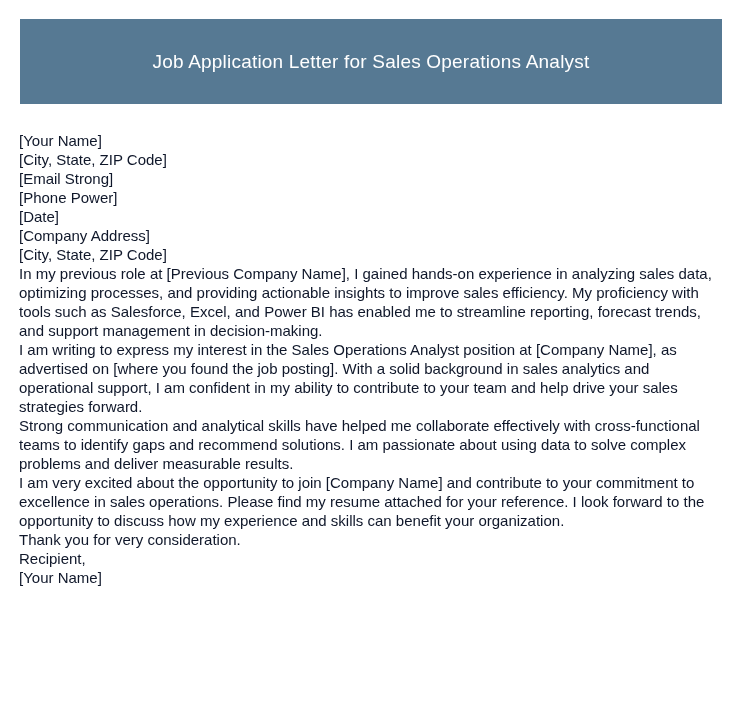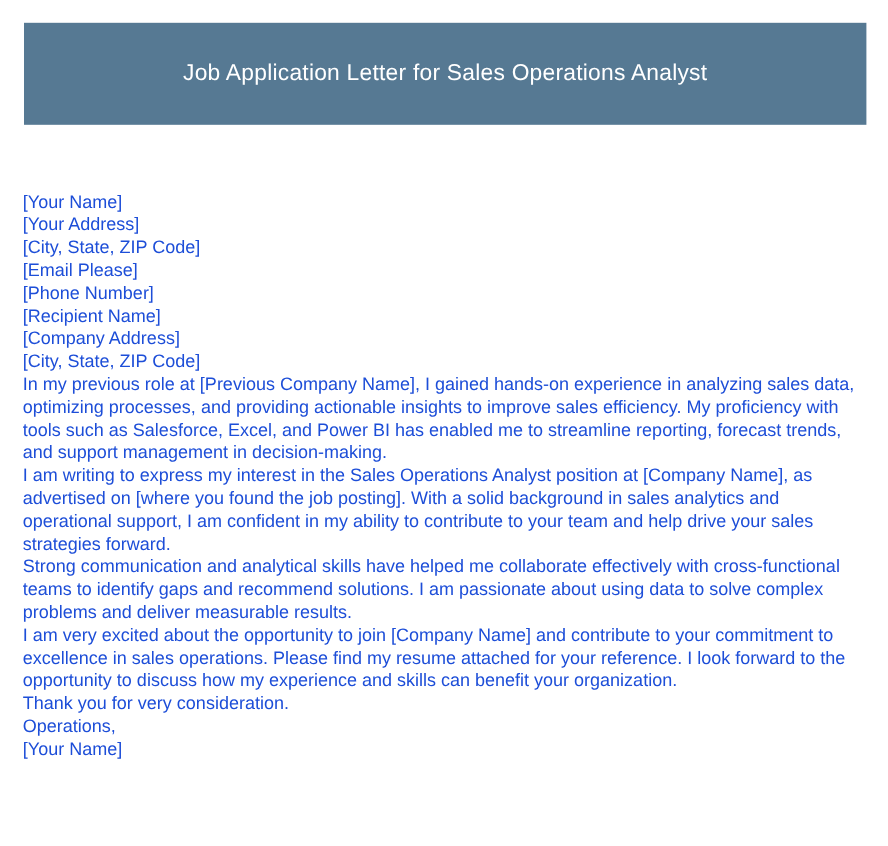--- a/index.html
+++ b/index.html
@@ -36,54 +36,52 @@
     letter-spacing: 0.2px;
     text-align: center;
   }
   .letter-body {
     position: absolute;
     left: 19px;
     top: 131px;
     width: 702px;
     font-size: 15px;
     line-height: 19px;
-    color: #1d4ed8;
-    margin-top: 28px;
+    color: #0f172a;
   }
   .letter-body div, .letter-body p {
     margin: 0;
     padding: 0;
   }
 </style>
 </head>
 <body>
 
 <div class="page">
 
   <div class="header-band">
     <div class="title">Job Application Letter for Sales Operations Analyst</div>
   </div>
 
   <div class="letter-body">
 
     <div>[Your Name]</div>
-    <div>[Your Address]</div>
     <div>[City, State, ZIP Code]</div>
-    <div>[Email Please]</div>
-    <div>[Phone Number]</div>
+    <div>[Email Strong]</div>
+    <div>[Phone Power]</div>
+    <div>[Date]</div>
 
-    <div>[Recipient Name]</div>
     <div>[Company Address]</div>
     <div>[City, State, ZIP Code]</div>
 
 
     <p>In my previous role at [Previous Company Name], I gained hands-on experience in analyzing sales data, optimizing processes, and providing actionable insights to improve sales efficiency. My proficiency with tools such as Salesforce, Excel, and Power BI has enabled me to streamline reporting, forecast trends, and support management in decision-making.</p>
     <p>I am writing to express my interest in the Sales Operations Analyst position at [Company Name], as advertised on [where you found the job posting]. With a solid background in sales analytics and operational support, I am confident in my ability to contribute to your team and help drive your sales strategies forward.</p>
     <p>Strong communication and analytical skills have helped me collaborate effectively with cross-functional teams to identify gaps and recommend solutions. I am passionate about using data to solve complex problems and deliver measurable results.</p>
     <p>I am very excited about the opportunity to join [Company Name] and contribute to your commitment to excellence in sales operations. Please find my resume attached for your reference. I look forward to the opportunity to discuss how my experience and skills can benefit your organization.</p>
 
     <div>Thank you for very consideration.</div>
-    <div>Operations,</div>
+    <div>Recipient,</div>
     <div>[Your Name]</div>
 
   </div>
 
 </div>
 
 </body></html>

